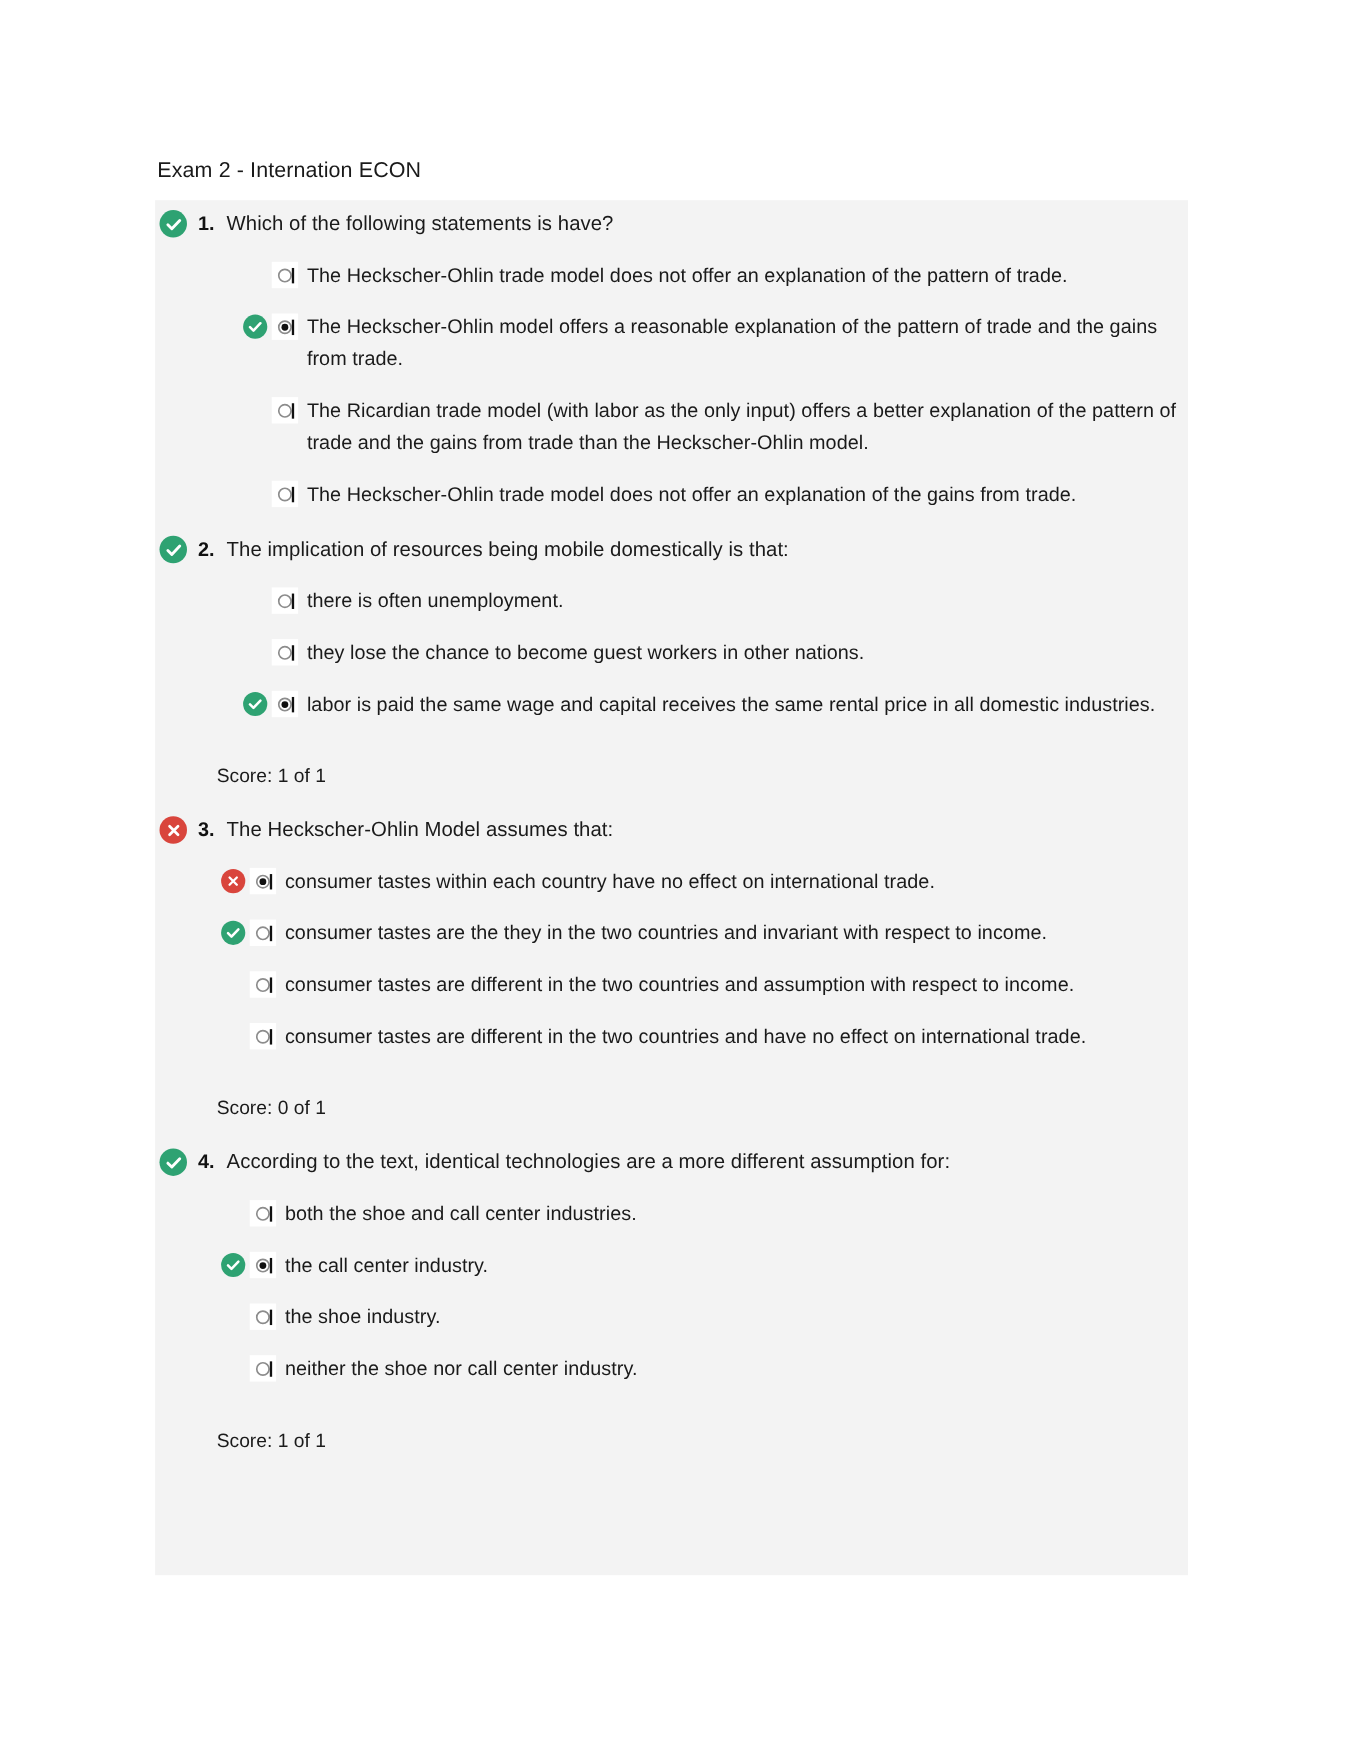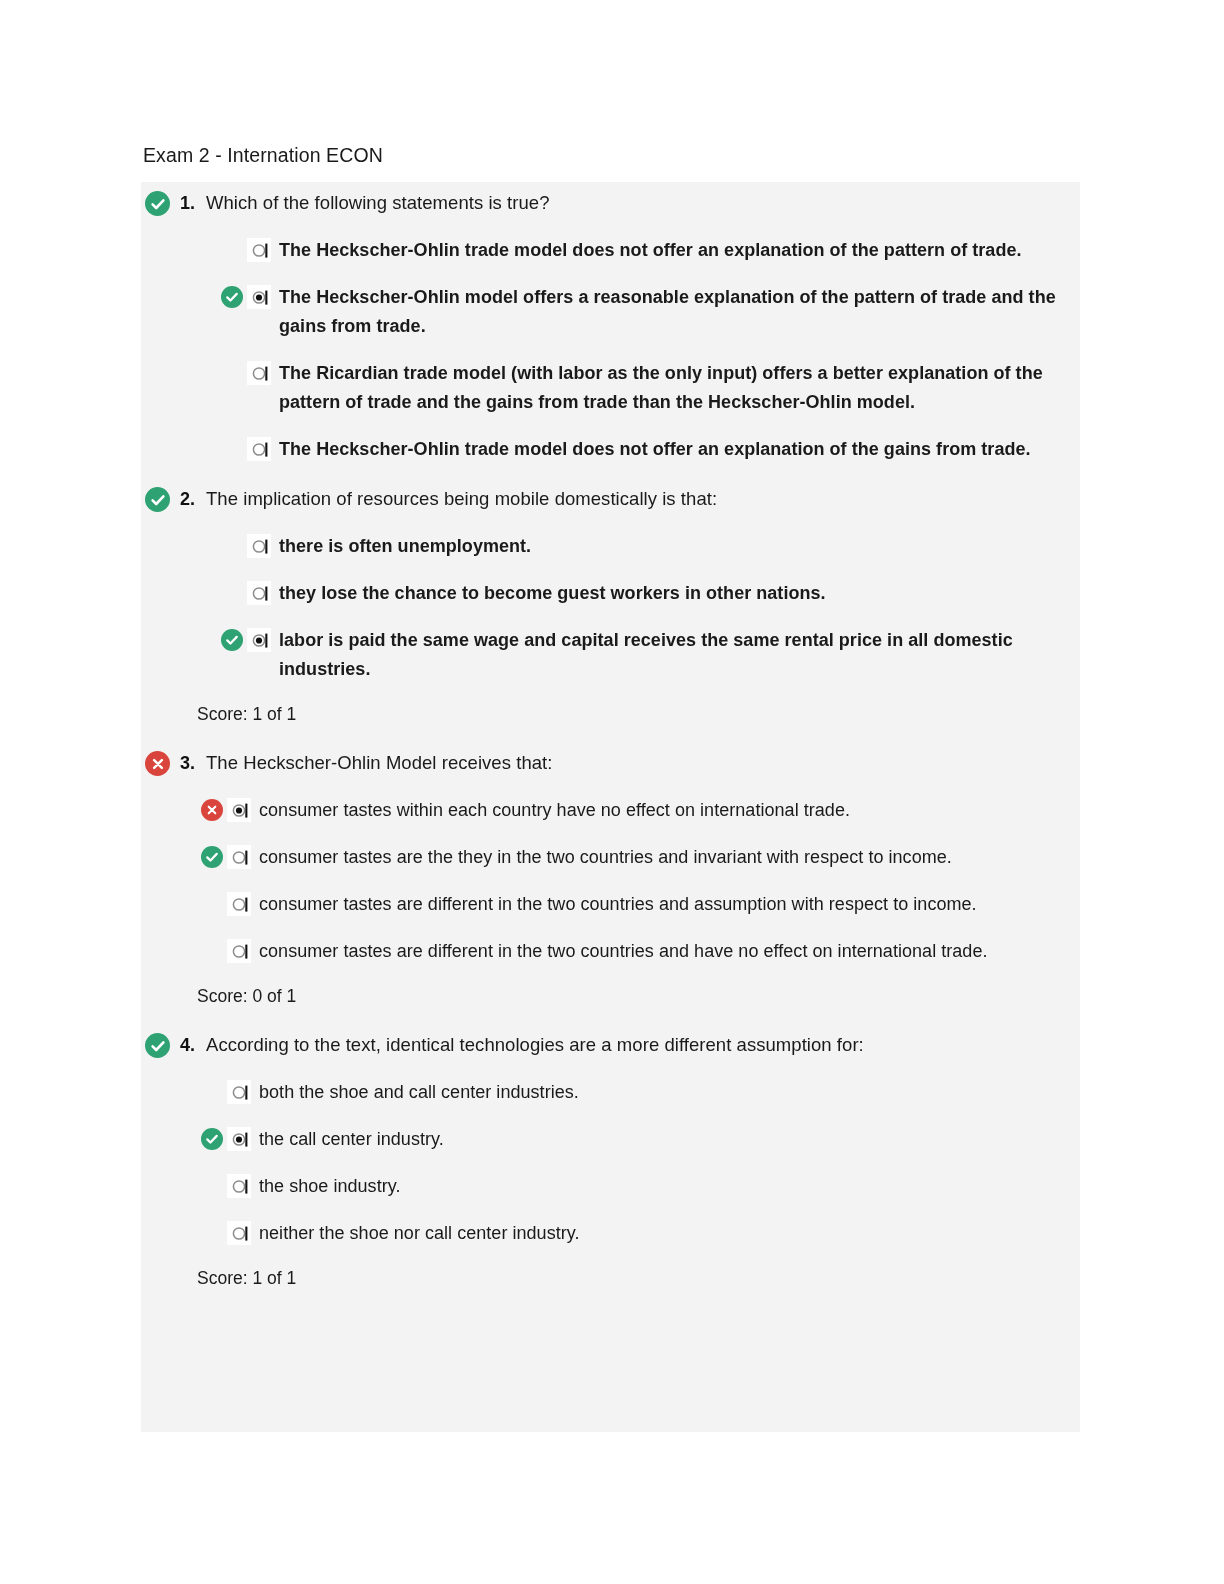--- a/index.html
+++ b/index.html
@@ -117,26 +117,26 @@
     color: #1a1a1a;
     max-width: 800px;
     letter-spacing: 0.04px;
   }
 
   
   .score-line {
     font-size: 17.5px;
     line-height: 28px;
     color: #1a1a1a;
-    margin-top: 16px;
+    margin-top: 36px;
     margin-left: 56px;
   }
 
   
-  .opts-indent-1 { margin-left: 76px; font-weight: bold; }   
+  .opts-indent-1 { margin-left: 76px; }   
   .opts-indent-2 { margin-left: 56px; }   
 
   .q-block { padding-top: 6px; }
   .q-gap   { height: 14px; }
 </style>
 </head>
 <body>
 
 <div class="page">
 
@@ -144,21 +144,21 @@
 
   <div class="quiz-panel" id="quiz-panel">
       <div class="question q-block">
         <div class="q-head">
           <span class="status-icon correct">
             <svg width="16" height="16" viewBox="0 0 16 16">
               <path d="M2.6 8.4 L6.2 12 L13.4 4.4" fill="none" stroke="#ffffff" stroke-width="2.6" stroke-linecap="round" stroke-linejoin="round"></path>
             </svg>
           </span>
           <span class="q-num">1.</span>
-          <span class="q-text">Which of the following statements is true?</span>
+          <span class="q-text">Which of the following statements is have?</span>
         </div>
         <div class="opts-indent-1">
           <div class="option">
             <span class="opt-status">
               <span class="status-icon blank small"></span>
             </span>
             <span class="radio-box">
               <svg width="19" height="19" viewBox="0 0 19 19">
                 <circle cx="9" cy="9.5" r="5.6" fill="none" stroke="#8c8c8c" stroke-width="1.5"></circle>
                 <rect x="15.3" y="2.6" width="2.1" height="14" fill="#111111"></rect>
@@ -267,21 +267,21 @@
       </div>
       <div class="q-gap"></div>
       <div class="question q-block">
         <div class="q-head">
           <span class="status-icon incorrect">
             <svg width="14" height="14" viewBox="0 0 16 16">
               <path d="M3.6 3.6 L12.4 12.4 M12.4 3.6 L3.6 12.4" fill="none" stroke="#ffffff" stroke-width="2.8" stroke-linecap="round"></path>
             </svg>
           </span>
           <span class="q-num">3.</span>
-          <span class="q-text">The Heckscher-Ohlin Model receives that:</span>
+          <span class="q-text">The Heckscher-Ohlin Model assumes that:</span>
         </div>
         <div class="opts-indent-2">
           <div class="option">
             <span class="opt-status">
               <span class="status-icon incorrect small">
                 <svg width="12" height="12" viewBox="0 0 16 16">
                   <path d="M3.6 3.6 L12.4 12.4 M12.4 3.6 L3.6 12.4" fill="none" stroke="#ffffff" stroke-width="2.8" stroke-linecap="round"></path>
                 </svg>
               </span>
             </span>

